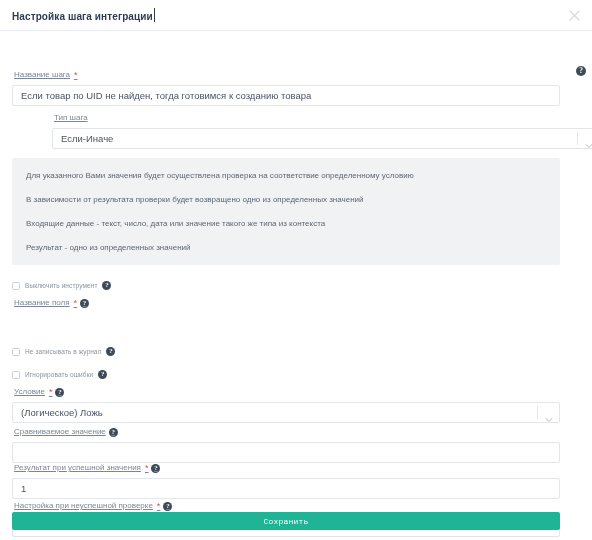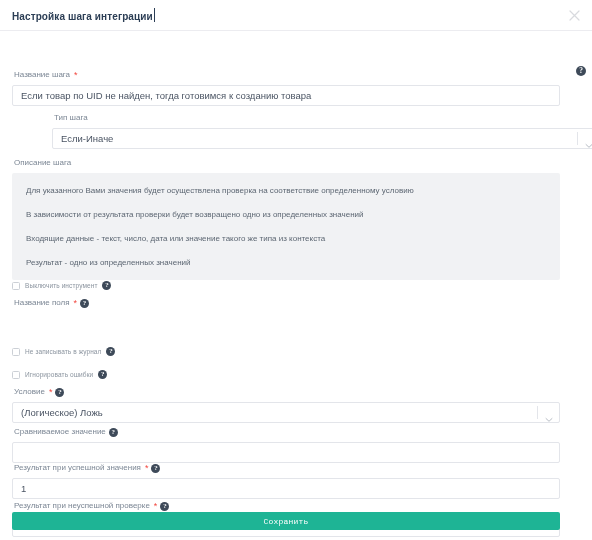--- a/index.html
+++ b/index.html
@@ -62,20 +62,21 @@
 
   .lbl {
     font-size: 8px;
     color: #7b8694;
     line-height: 12px;
     margin: 0 0 4px 2px;
     display: flex;
     align-items: center;
     gap: 3px;
     white-space: nowrap;
+    text-decoration: underline;
   }
   .req {
     color: #f2473f;
     font-size: 9px;
     line-height: 8px;
     margin-left: 1px;
   }
 
   .help {
     display: inline-flex;
@@ -214,23 +215,20 @@
         <span class="sel-divider"></span>
         <span class="sel-arrow">
           <svg width="8" height="6" viewBox="0 0 8 6" aria-hidden="true">
             <path d="M1 1.5 L4 4.3 L7 1.5" stroke="#b7bcc4" stroke-width="1" fill="none" stroke-linecap="round" stroke-linejoin="round"></path>
           </svg>
         </span>
       </div>
     </div>
 
     <div class="abs" style="top:126px;">
-      <div class="lbl">
-        <span>Описание шага</span>
-      </div>
       <div class="desc-box">
         <div class="desc-line">Для указанного Вами значения будет осуществлена проверка на соответствие определенному условию</div>
         <div class="desc-line">В зависимости от результата проверки будет возвращено одно из определенных значений</div>
         <div class="desc-line">Входящие данные - текст, число, дата или значение такого же типа из контекста</div>
         <div class="desc-line">Результат - одно из определенных значений</div>
       </div>
     </div>
 
     <div class="abs cb-row" style="top:250px;">
       <span class="cb-box"></span>
@@ -287,21 +285,21 @@
       <div class="lbl">
         <span>Результат при успешной значения</span>
           <span class="req">*</span>
         <span class="help">?</span>
       </div>
       <input class="inp" type="text" value="1" style="">
     </div>
 
     <div class="abs" style="top:469px;">
       <div class="lbl">
-        <span>Результат при неуспешной проверке</span>
+        <span>Настройка при неуспешной проверке</span>
           <span class="req">*</span>
         <span class="help">?</span>
       </div>
       <input class="inp" type="text" value="0" style="">
     </div>
 
   </div>
 
   <button class="save-btn">Сохранить</button>
 

